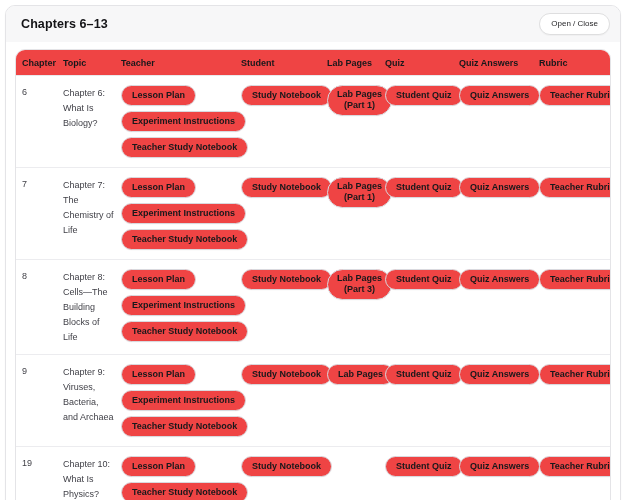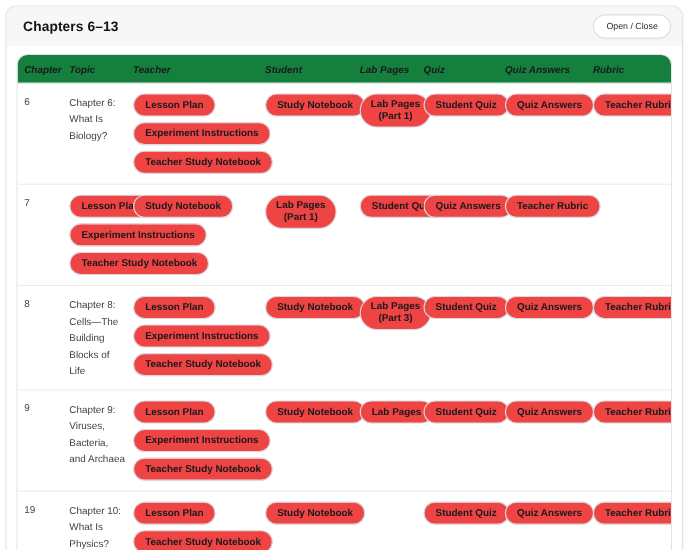--- a/index.html
+++ b/index.html
@@ -53,25 +53,24 @@
     overflow: hidden;
     background: #ffffff;
   }
   .thead, .trow {
     display: grid;
     grid-template-columns: 41px 58px 120px 86px 58px 74px 80px 1fr;
     padding-left: 6px;
     padding-right: 6px;
   }
   .thead {
-    background: #15803d;
+    background: #ef4444;
     height: 26px;
     align-items: center;
     border-bottom: 1px solid #e9e9ec;
-    font-style: italic;
   }
   .th {
     font-size: 9px;
     font-weight: 700;
     color: #18181b;
     white-space: nowrap;
   }
   .trow {
     padding-top: 9px;
     padding-bottom: 9px;
@@ -153,20 +152,21 @@
     <div class="cell pills">
               <button class="pill">Quiz Answers</button>
             </div>
     <div class="cell pills">
               <button class="pill">Teacher Rubric</button>
             </div>
   </div>
 
   <div class="trow">
     <div class="cell c-chapter"><span>7</span></div>
+    <div class="cell c-topic"><span>Chapter 7: The Chemistry of Life</span></div>
     <div class="cell pills">
               <button class="pill">Lesson Plan</button>
               <button class="pill">Experiment Instructions</button>
               <button class="pill">Teacher Study Notebook</button>
             </div>
     <div class="cell pills">
               <button class="pill">Study Notebook</button>
             </div>
     <div class="cell pills">
               <button class="pill multiline">

